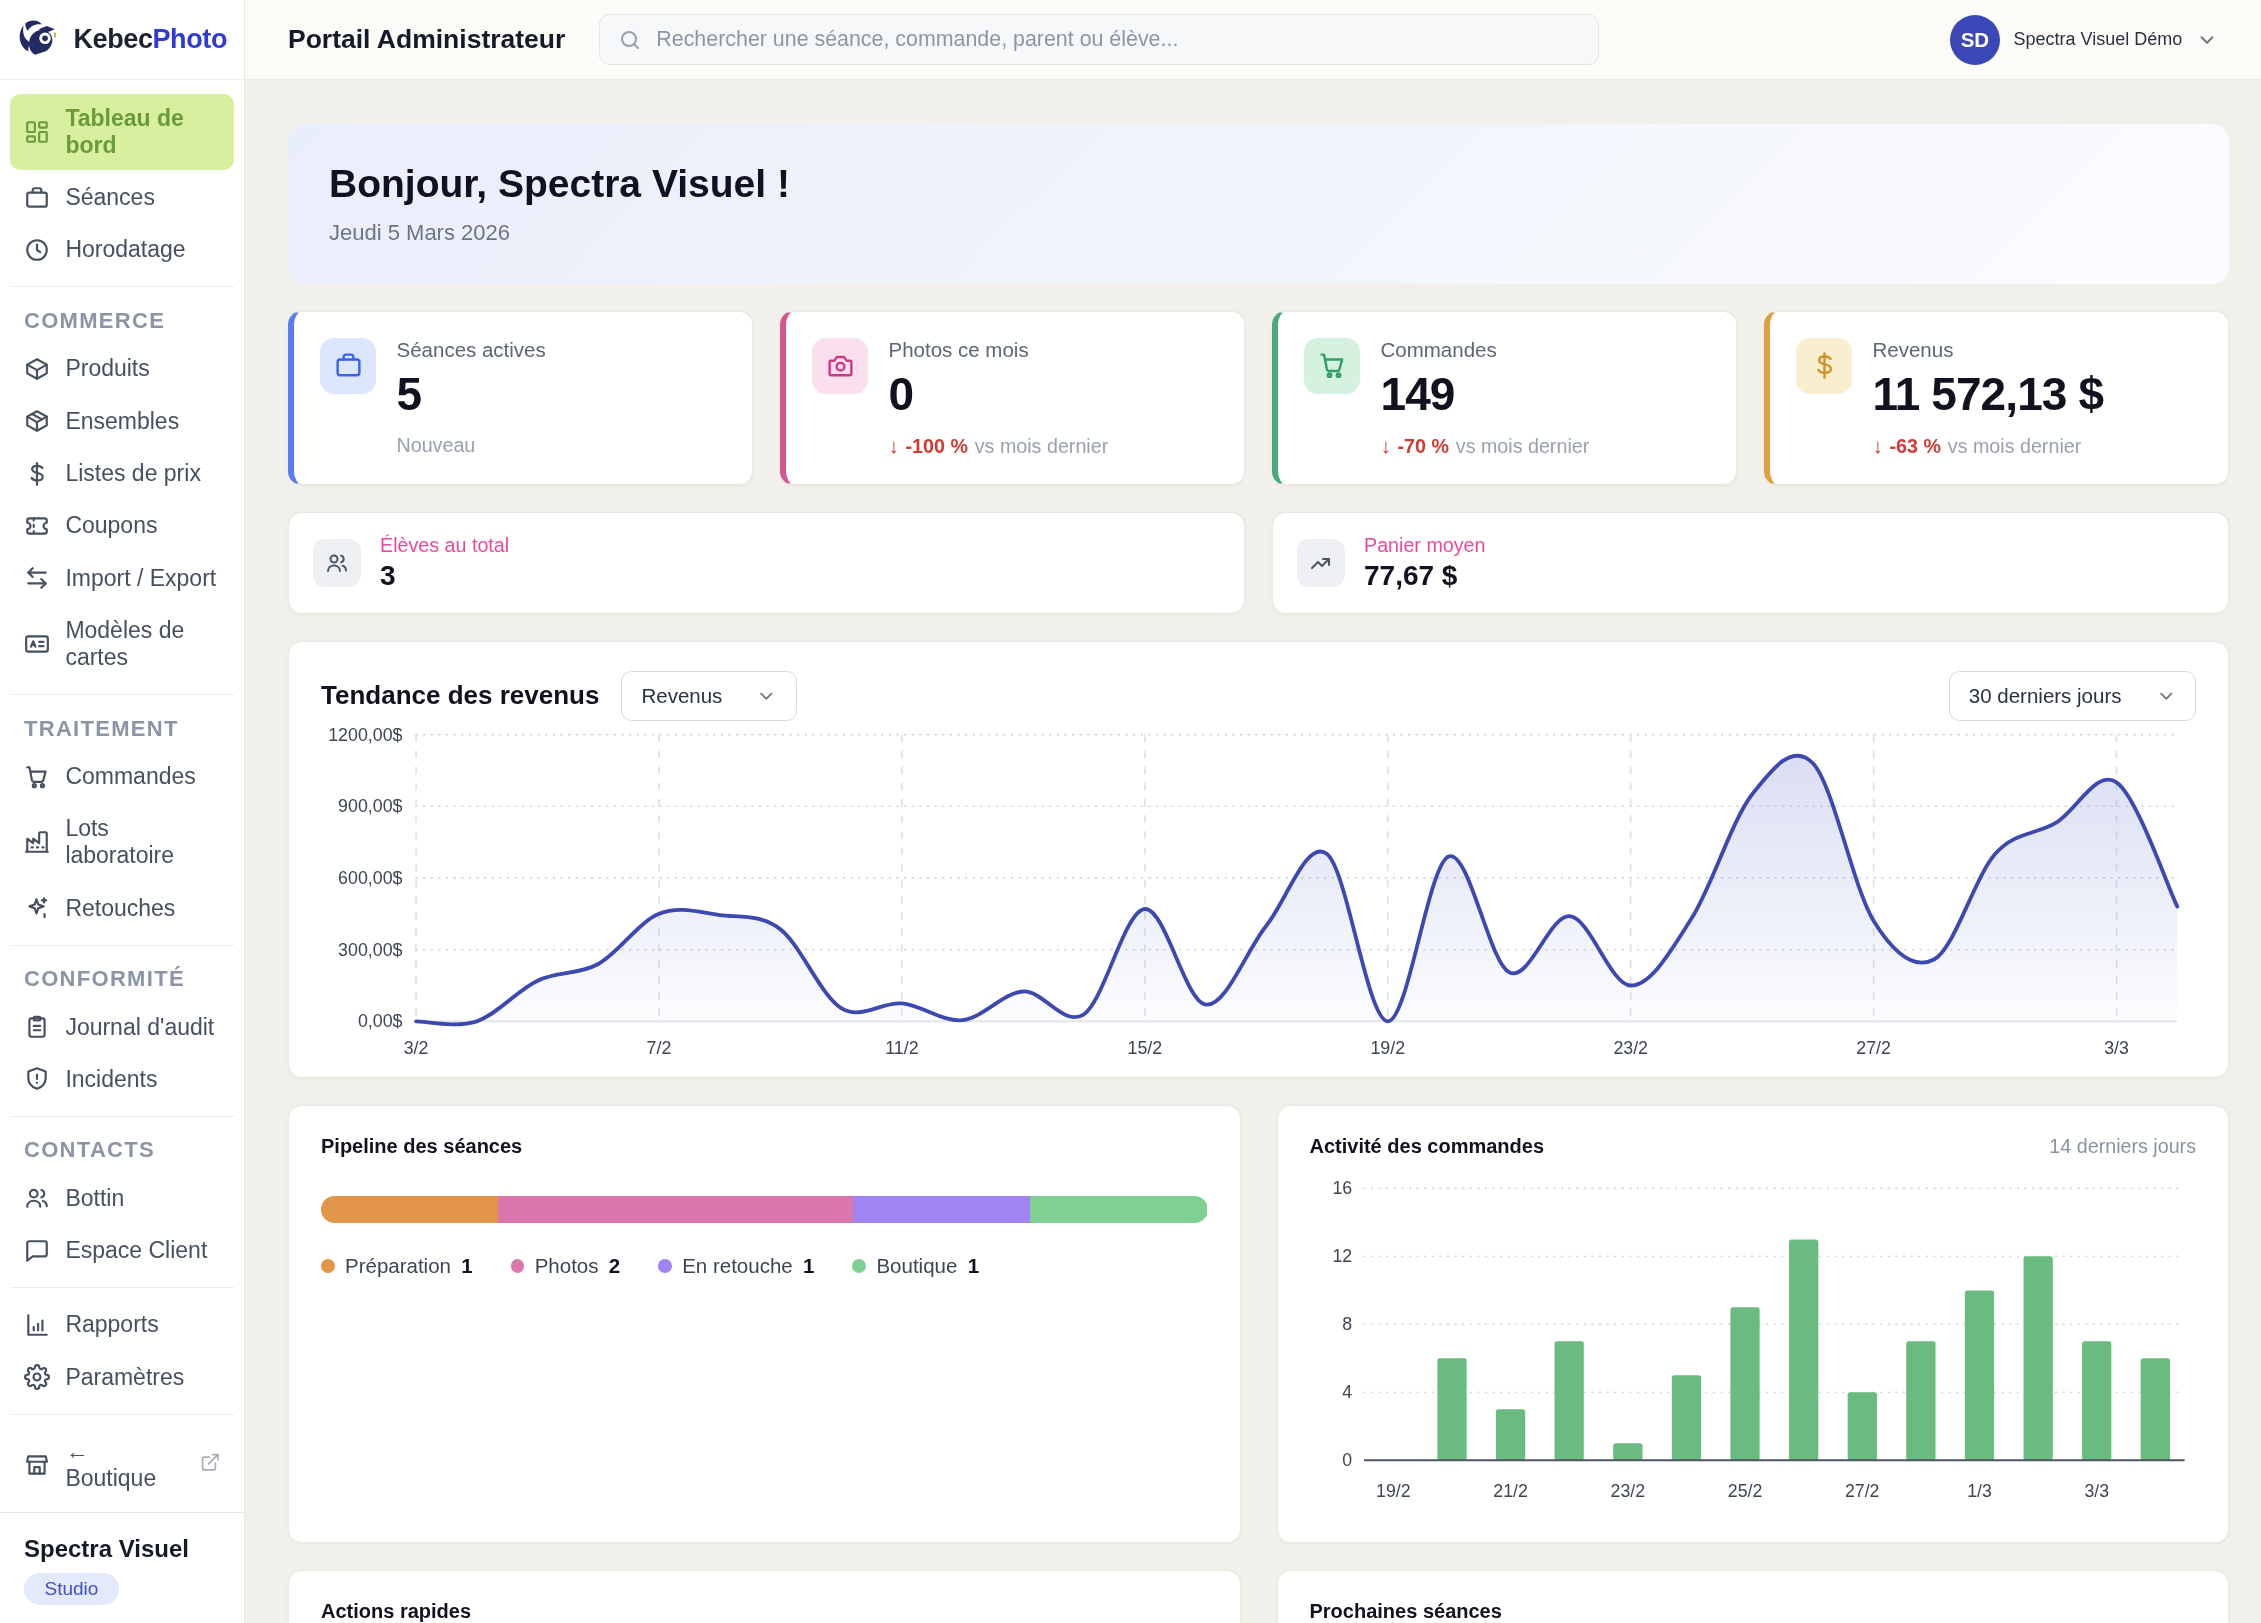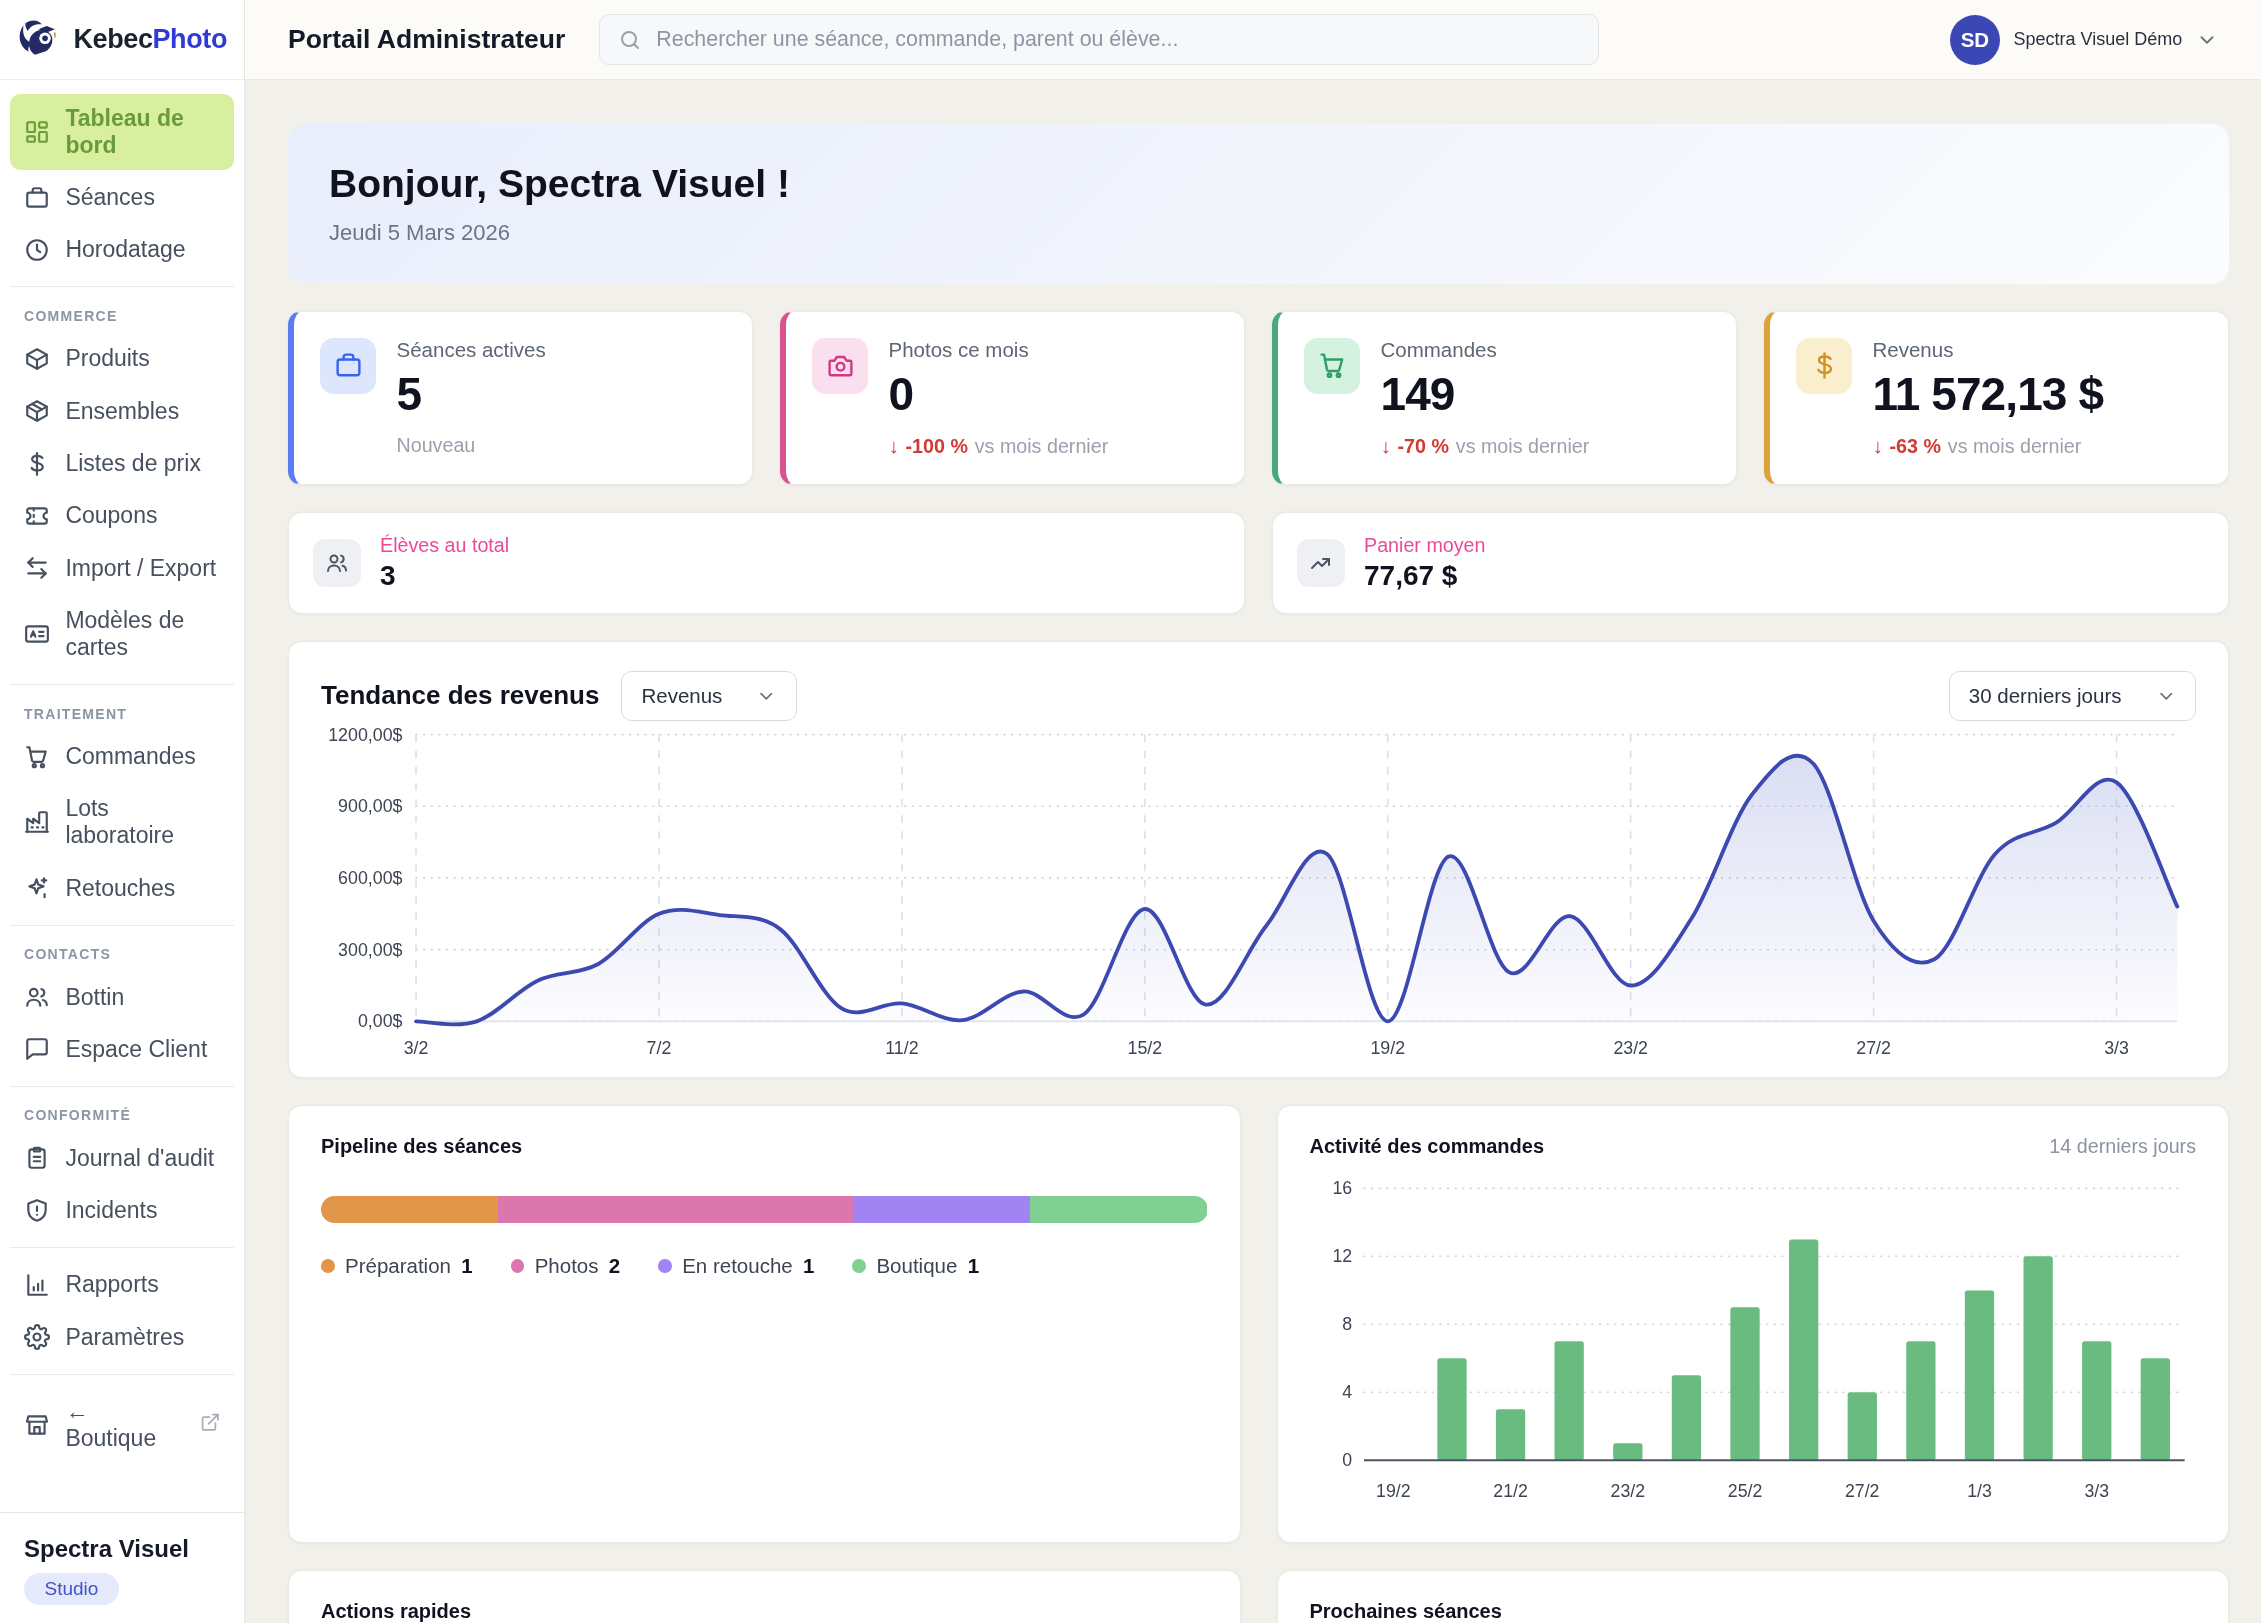--- a/index.html
+++ b/index.html
@@ -7,21 +7,21 @@
   .app { display:flex; width:100%; height:100%;justify-content:flex-end; }
 
   
   .sidebar { width:245px; min-width:245px; background:#ffffff; border-right:0.9px solid #e7e6e2; display:flex; flex-direction:column; height:100%; }
   .logo-row { height:80px; display:flex; align-items:center; gap:10.3px; padding:0 17px; border-bottom:0.9px solid #efeeea; }
   .logo-row svg { width:50px; height:46px; }
   .brand-name { font-size:27px; font-weight:bold; letter-spacing:-0.4px; }
   .brand-name .p2 { color:#2f3bd4; }
   .nav { flex:1; padding:13.7px 10.3px; overflow:hidden; }
   .nav-section + .nav-section { border-top:0.9px solid #ecebe6; margin-top:12px; padding-top:12px; }
-  .nav-label { font-size:14px; font-weight:bold; color:#8c95a5; letter-spacing:1.3px; margin:8.5px 13.7px 10.3px; }
+  .nav-label { font-size:22px; font-weight:bold; color:#8c95a5; letter-spacing:1.3px; margin:8.5px 13.7px 10.3px; }
   .nav-item { display:flex; align-items:center; gap:15.4px; padding:11px 13.7px; border-radius:10.3px; margin-bottom:3.4px; color:#46505f; font-size:23px; cursor:pointer; position:relative; }
   .nav-item svg { width:26px; height:26px; flex:0 0 26px; }
   .nav-item.active { background:#d9efa0; color:#699c39; font-weight:bold; }
   .nav-item .ext { margin-left:auto; color:#a6adb9; }
   .nav-item .ext svg { width:20.5px; height:20.5px; }
   .side-footer { border-top:0.9px solid #e7e6e2; padding:22px 24px 19px; }
   .side-footer .name { font-size:24px; font-weight:bold; color:#141a28; }
   .pill { display:inline-block; margin-top:10.3px; font-size:19px; padding:5.1px 20.5px; border-radius:854px; }
 
   
@@ -224,60 +224,60 @@
               <path d="M11.5 4l1.7 4.8L18 10.5l-4.8 1.7L11.5 17l-1.7-4.8L5 10.5l4.8-1.7z"></path>
               <path d="M18.5 3v4"></path>
               <path d="M16.5 5h4"></path>
               <path d="M19 17.5v3"></path>
             </svg>
         <span>Retouches</span>
 
       </div>
   </div>
   <div class="nav-section">
+    <div class="nav-label">CONFORMITÉ</div>
+
+      <div class="nav-item">
+        <svg viewBox="0 0 24 24" fill="none" stroke="currentColor" stroke-width="2" stroke-linecap="round" stroke-linejoin="round">
+              <rect x="5" y="4" width="14" height="17" rx="2"></rect>
+              <rect x="9" y="2.5" width="6" height="3.5" rx="1"></rect>
+              <path d="M9 11h6"></path>
+              <path d="M9 15h6"></path>
+            </svg>
+        <span>Journal d'audit</span>
+
+      </div>
+      <div class="nav-item">
+        <svg viewBox="0 0 24 24" fill="none" stroke="currentColor" stroke-width="2" stroke-linecap="round" stroke-linejoin="round">
+              <path d="M12 2l8 3v6c0 5-3.5 8.5-8 10-4.5-1.5-8-5-8-10V5z"></path>
+              <path d="M12 8v4"></path>
+              <path d="M12 15.5h.01"></path>
+            </svg>
+        <span>Incidents</span>
+
+      </div>
+  </div>
+  <div class="nav-section">
     <div class="nav-label">CONTACTS</div>
 
       <div class="nav-item">
         <svg viewBox="0 0 24 24" fill="none" stroke="currentColor" stroke-width="2" stroke-linecap="round" stroke-linejoin="round">
               <circle cx="9" cy="8" r="3.5"></circle>
               <path d="M3 20c0-3.3 2.7-5.5 6-5.5s6 2.2 6 5.5"></path>
               <path d="M16 4.6a3.5 3.5 0 0 1 0 6.8"></path>
               <path d="M17.5 14.7c2.1.6 3.5 2.4 3.5 4.8"></path>
             </svg>
         <span>Bottin</span>
 
       </div>
       <div class="nav-item">
         <svg viewBox="0 0 24 24" fill="none" stroke="currentColor" stroke-width="2" stroke-linecap="round" stroke-linejoin="round">
               <path d="M21 15a2 2 0 0 1-2 2H8l-5 4V5a2 2 0 0 1 2-2h14a2 2 0 0 1 2 2z"></path>
             </svg>
         <span>Espace Client</span>
-
-      </div>
-  </div>
-  <div class="nav-section">
-    <div class="nav-label">CONFORMITÉ</div>
-
-      <div class="nav-item">
-        <svg viewBox="0 0 24 24" fill="none" stroke="currentColor" stroke-width="2" stroke-linecap="round" stroke-linejoin="round">
-              <rect x="5" y="4" width="14" height="17" rx="2"></rect>
-              <rect x="9" y="2.5" width="6" height="3.5" rx="1"></rect>
-              <path d="M9 11h6"></path>
-              <path d="M9 15h6"></path>
-            </svg>
-        <span>Journal d'audit</span>
-
-      </div>
-      <div class="nav-item">
-        <svg viewBox="0 0 24 24" fill="none" stroke="currentColor" stroke-width="2" stroke-linecap="round" stroke-linejoin="round">
-              <path d="M12 2l8 3v6c0 5-3.5 8.5-8 10-4.5-1.5-8-5-8-10V5z"></path>
-              <path d="M12 8v4"></path>
-              <path d="M12 15.5h.01"></path>
-            </svg>
-        <span>Incidents</span>
 
       </div>
   </div>
   <div class="nav-section">
 
       <div class="nav-item">
         <svg viewBox="0 0 24 24" fill="none" stroke="currentColor" stroke-width="2" stroke-linecap="round" stroke-linejoin="round">
               <path d="M4 3v18h17"></path>
               <path d="M9 17v-3"></path>
               <path d="M13 17v-6"></path>

